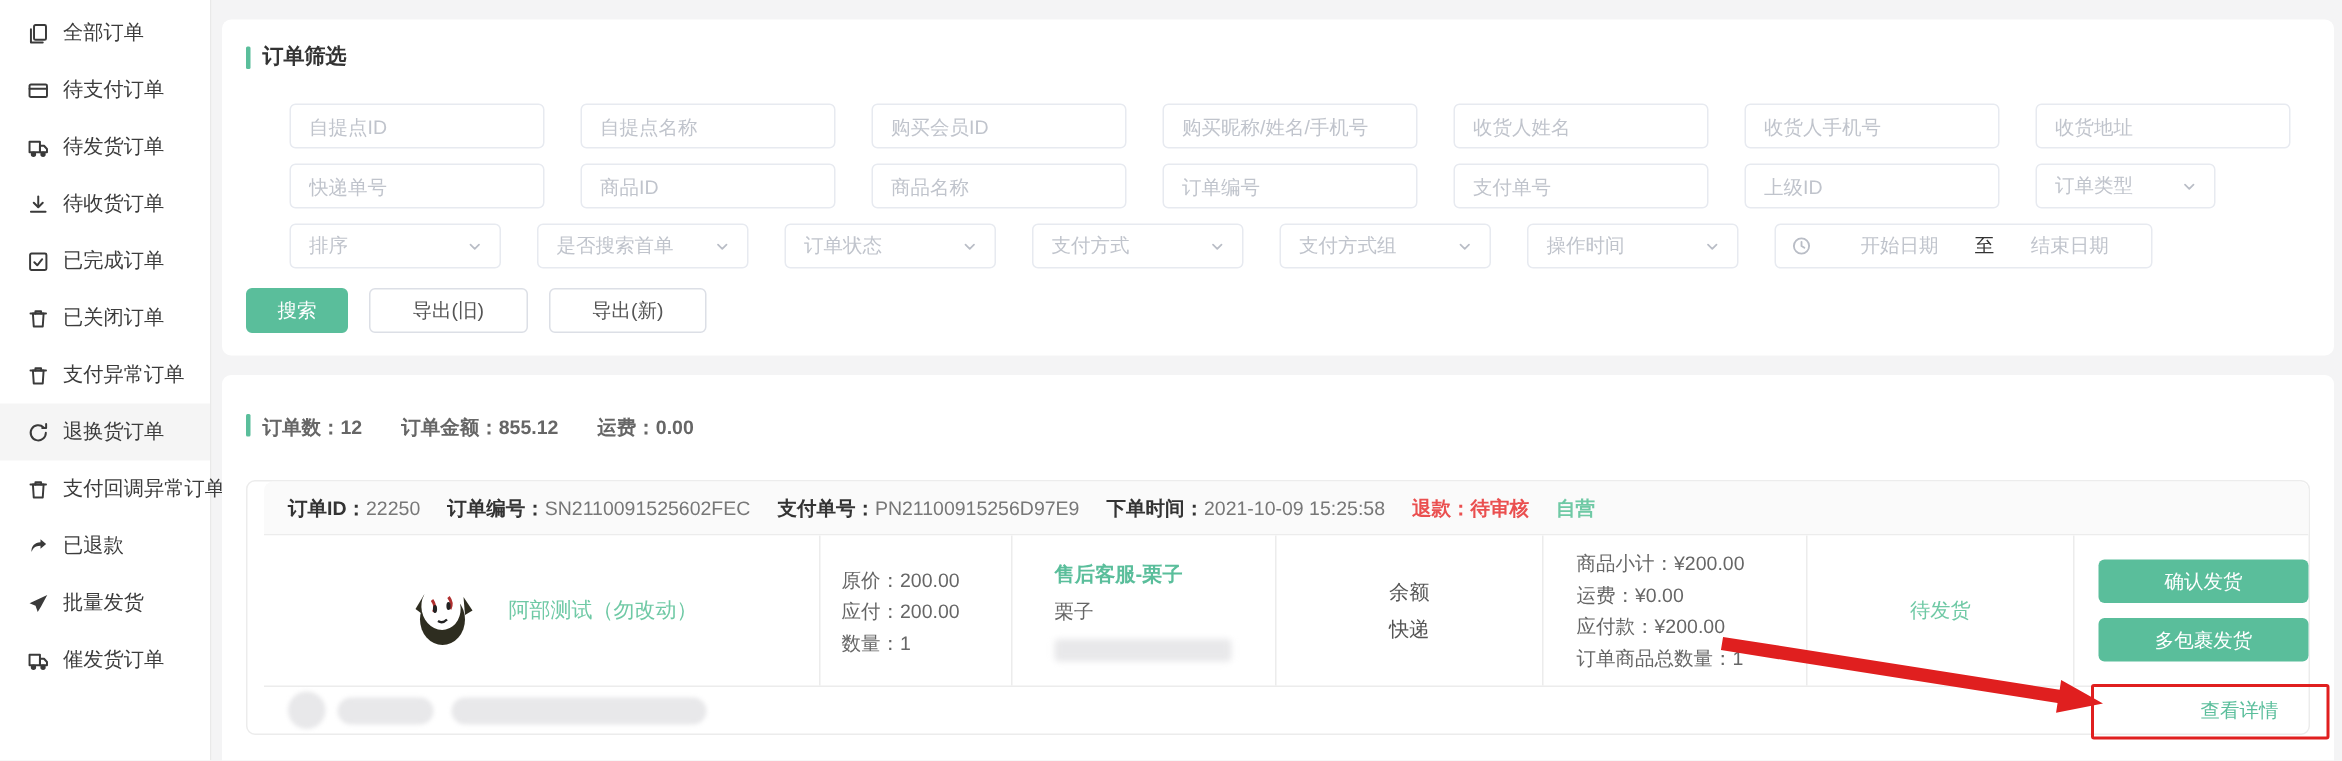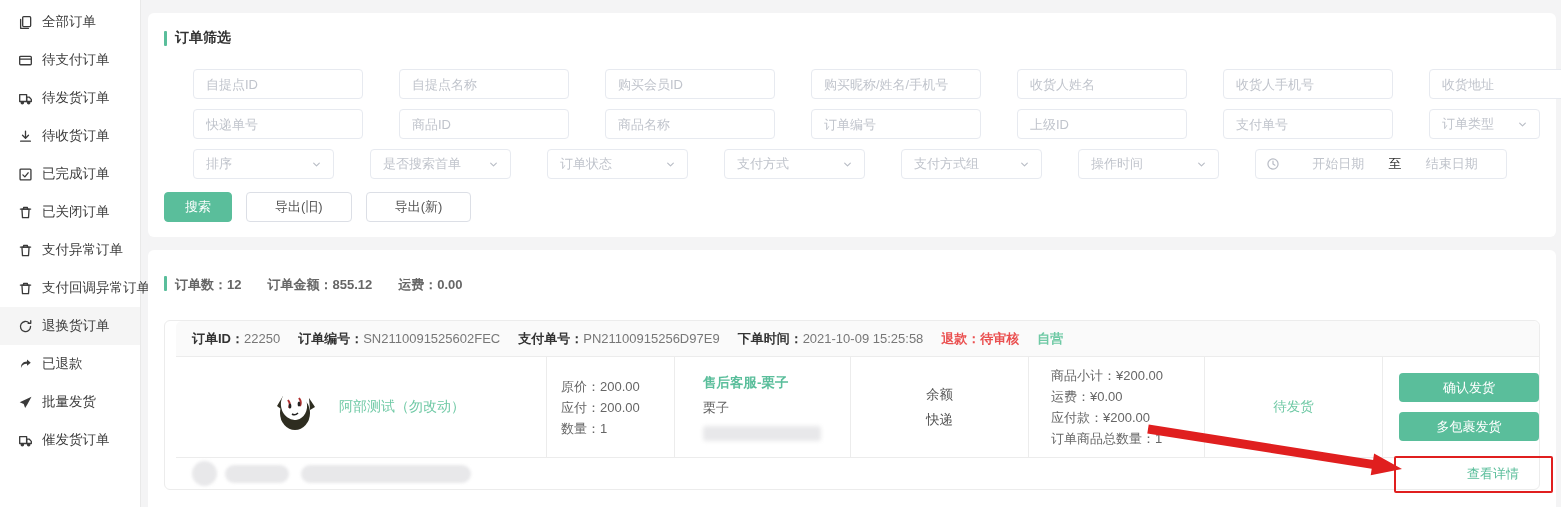--- a/index.html
+++ b/index.html
@@ -22,21 +22,21 @@
   .si.selected{background:var(--selected_bg);}
   .icon{display:inline-flex; width:15px; height:15px; flex:0 0 auto; color:#3a3a3a;}
   .icon svg{width:100%; height:100%;}
   
   .filter-card{position:absolute; left:148px; top:13px; width:1408px; height:224px;
     background:var(--card_bg); border-radius:6px; padding:16px;}
   .list-card{position:absolute; left:148px; top:250px; width:1408px; height:257px;
     background:var(--card_bg); border-radius:6px 6px 0 0; padding:0 16px;}
   .sec-title{display:flex; align-items:center; gap:8px; font-size:14px; font-weight:bold; color:#333;}
   .bar{width:3px; height:15px; background:var(--green); border-radius:1px;}
-  .frow{display:flex; gap:36px; margin-top:10px; padding-left:29px;}
+  .frow{display:flex; gap:24px; margin-top:10px; padding-left:29px;}
   .frow.first{margin-top:22px;}
   .inp{width:170px; height:30px; border:1px solid var(--input_border); border-radius:4px;
     padding:0 12px; font-size:13px; color:var(--text_mid); outline:none; background:#fff;
     font-family:"Liberation Sans","DejaVu Sans",sans-serif;}
   .inp::placeholder{color:var(--placeholder);}
   .sel{width:141px; height:30px; border:1px solid var(--input_border); border-radius:4px;
     display:flex; align-items:center; padding:0 10px 0 12px; color:var(--placeholder);
     cursor:pointer; background:#fff;}
   .sel.wide{width:120px;}
   .sel .lbl{flex:1; white-space:nowrap; overflow:hidden;}
@@ -157,38 +157,38 @@
   <div class="si">
     <span class="icon">
         <svg viewBox="0 0 16 16" fill="none" stroke="currentColor" stroke-width="1.4" stroke-linecap="round" stroke-linejoin="round">
           <path d="M2.5 4.3h11"></path>
           <path d="M6 4.3V2.6h4v1.7"></path>
           <path d="M4.2 4.3l.6 9.2h6.4l.6-9.2z"></path>
         </svg>
       </span>
     <span>支付异常订单</span>
   </div>
+  <div class="si selected">
+    <span class="icon">
+        <svg viewBox="0 0 16 16" fill="none" stroke="currentColor" stroke-width="1.4" stroke-linecap="round" stroke-linejoin="round">
+          <path d="M13.4 8a5.4 5.4 0 1 1-1.6-3.8"></path>
+          <path d="M13.6 1.8v2.8h-2.8"></path>
+        </svg>
+      </span>
+    <span>退换货订单</span>
+  </div>
   <div class="si">
     <span class="icon">
         <svg viewBox="0 0 16 16" fill="none" stroke="currentColor" stroke-width="1.4" stroke-linecap="round" stroke-linejoin="round">
           <path d="M2.5 4.3h11"></path>
           <path d="M6 4.3V2.6h4v1.7"></path>
           <path d="M4.2 4.3l.6 9.2h6.4l.6-9.2z"></path>
         </svg>
       </span>
     <span>支付回调异常订单</span>
-  </div>
-  <div class="si selected">
-    <span class="icon">
-        <svg viewBox="0 0 16 16" fill="none" stroke="currentColor" stroke-width="1.4" stroke-linecap="round" stroke-linejoin="round">
-          <path d="M13.4 8a5.4 5.4 0 1 1-1.6-3.8"></path>
-          <path d="M13.6 1.8v2.8h-2.8"></path>
-        </svg>
-      </span>
-    <span>退换货订单</span>
   </div>
   <div class="si">
     <span class="icon">
         <svg viewBox="0 0 16 16" fill="none" stroke="currentColor" stroke-width="1.4" stroke-linecap="round" stroke-linejoin="round">
           <path d="M9.6 2.6l4 3.4-4 3.4V7.2C5.8 7.2 4 9.2 3.2 11.8c-.3-4.2 2.2-6.8 6.4-7z" fill="currentColor" stroke="none"></path>
         </svg>
       </span>
     <span>已退款</span>
   </div>
   <div class="si">
@@ -226,22 +226,22 @@
     <input class="inp" placeholder="收货人姓名" style="">
     <input class="inp" placeholder="收货人手机号" style="">
     <input class="inp" placeholder="收货地址" style="">
   </div>
 
   <div class="frow">
     <input class="inp" placeholder="快递单号" style="">
     <input class="inp" placeholder="商品ID" style="">
     <input class="inp" placeholder="商品名称" style="">
     <input class="inp" placeholder="订单编号" style="">
+    <input class="inp" placeholder="支付单号" style="">
     <input class="inp" placeholder="上级ID" style="">
-    <input class="inp" placeholder="支付单号" style="">
     <div class="sel wide">
       <span class="lbl">订单类型</span>
       <span class="icon">
           <svg viewBox="0 0 16 16" fill="none" stroke="currentColor" stroke-width="1.4" stroke-linecap="round" stroke-linejoin="round">
             <path d="M4.5 6.2L8 9.7l3.5-3.5"></path>
           </svg>
         </span>
     </div>
   </div>
 

